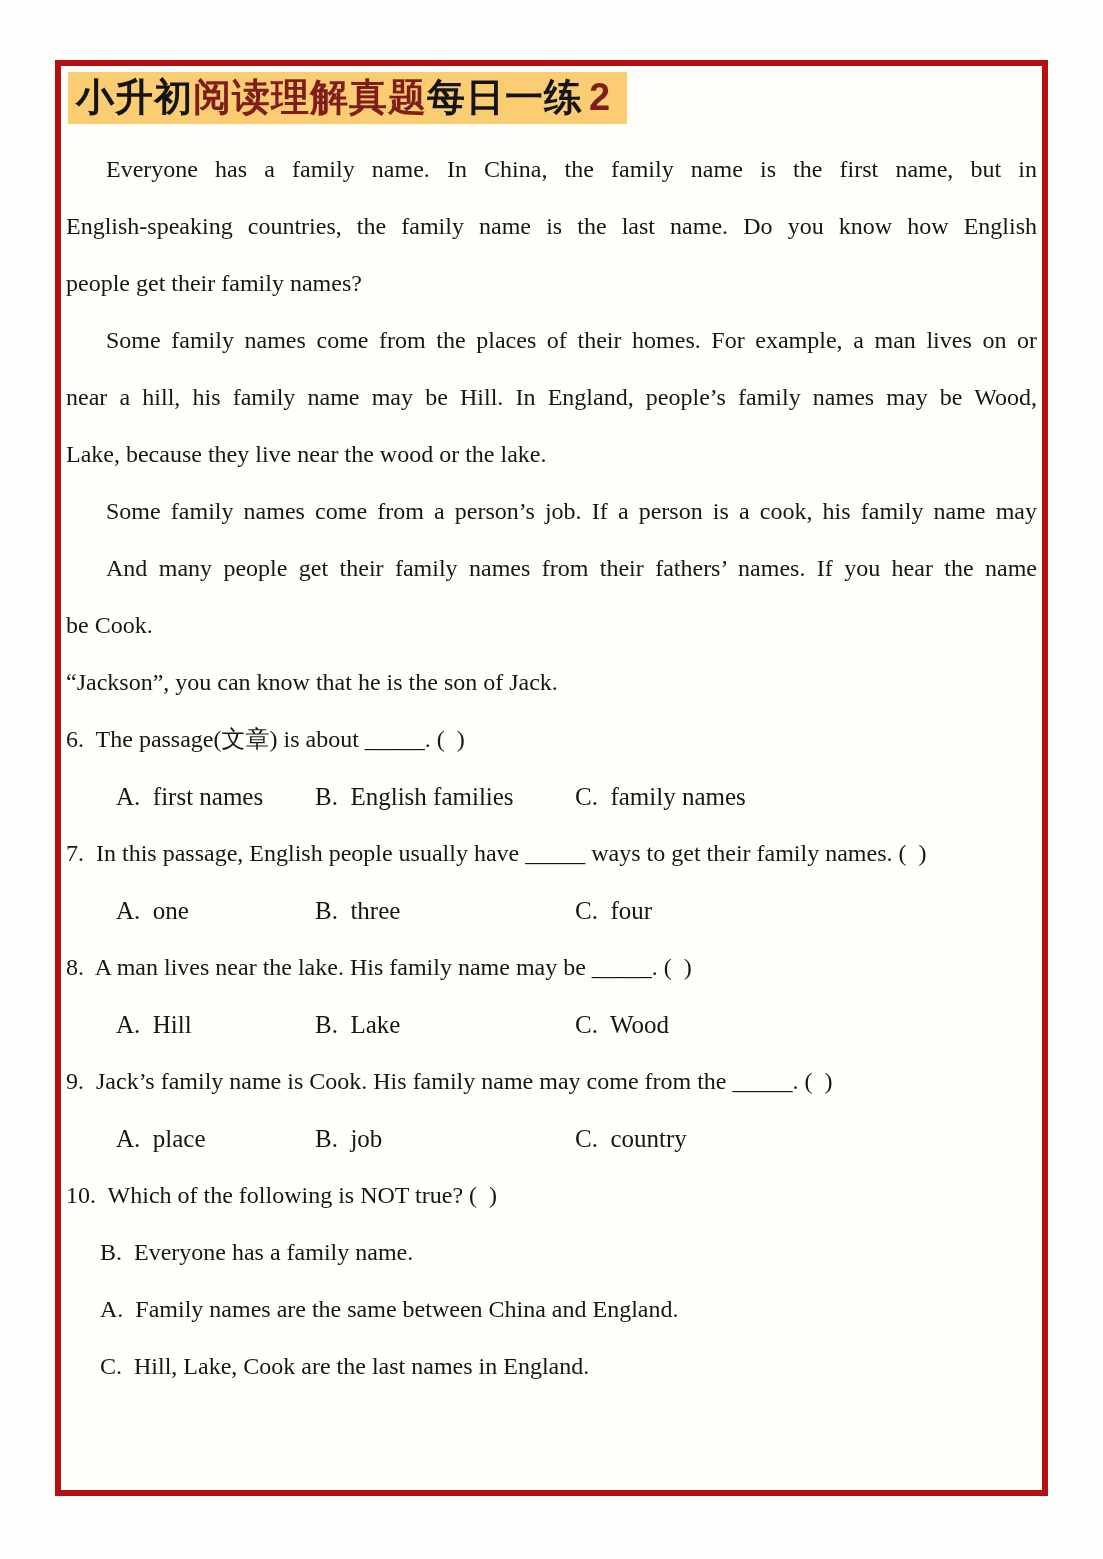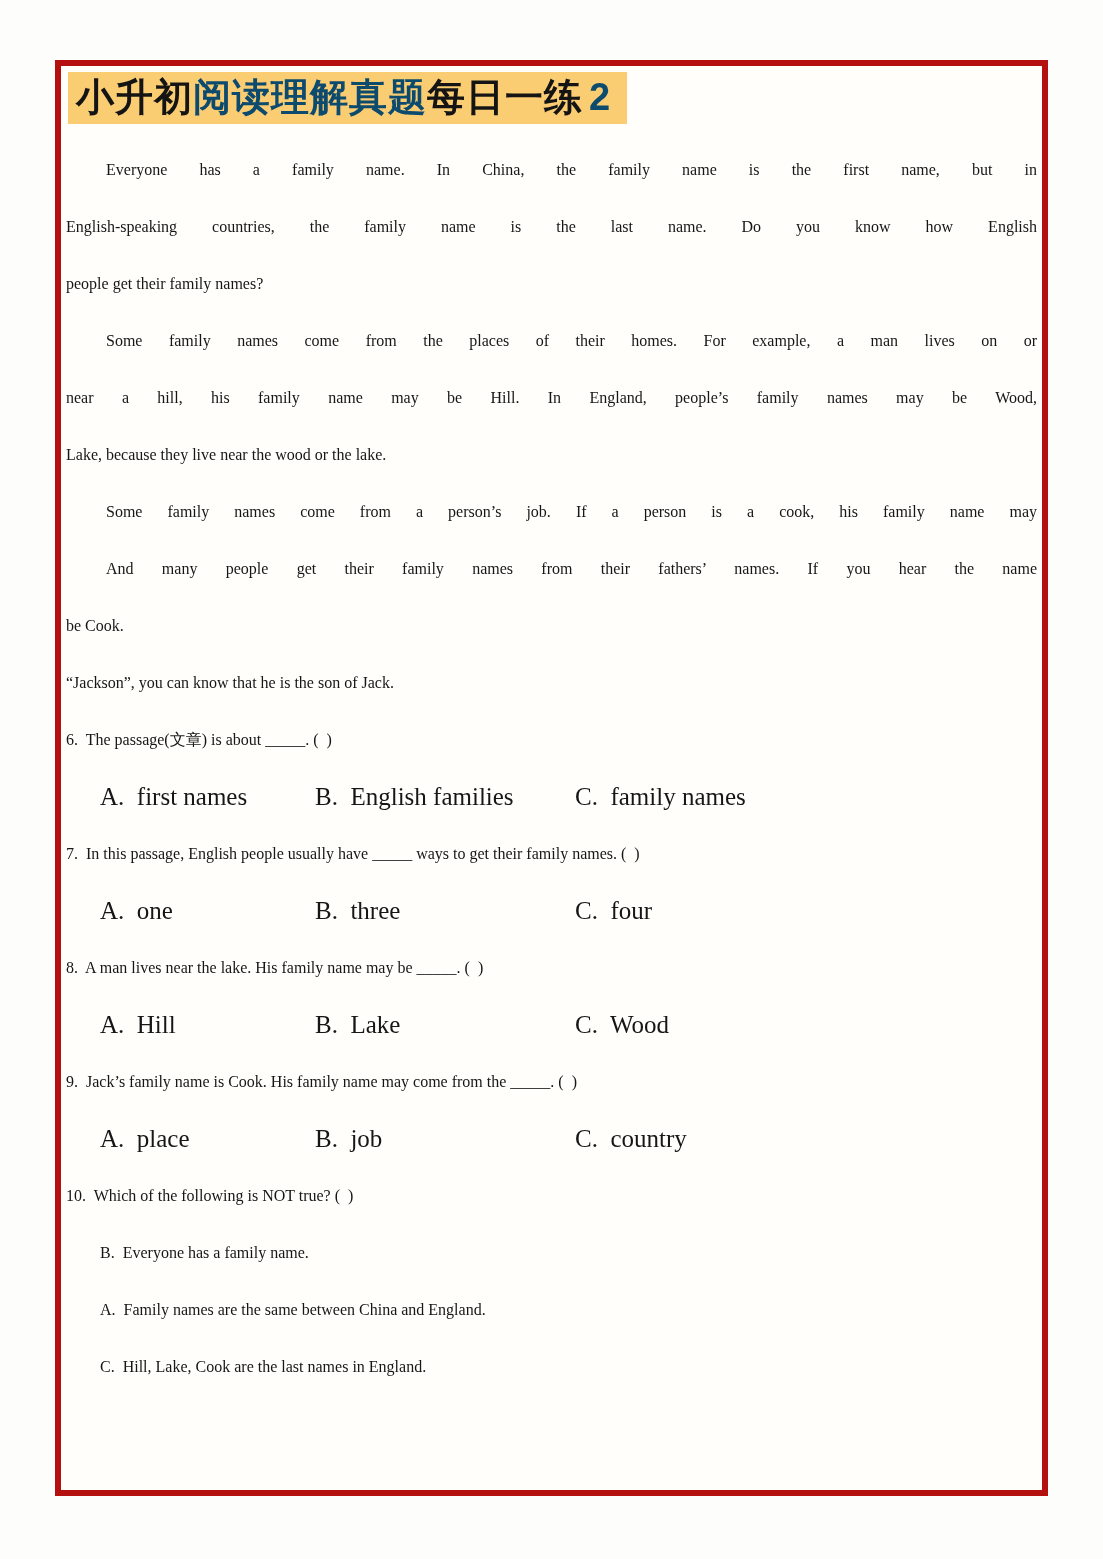--- a/index.html
+++ b/index.html
@@ -28,42 +28,42 @@
     margin: 2px 0 0 2px;
     background: #facd72;
     padding: 3px 16px 5px 8px;
     font-family: "Liberation Sans", "DejaVu Sans", sans-serif;
     font-weight: bold;
     font-size: 38px;
     line-height: 44px;
     letter-spacing: 1px;
     color: #141414;
   }
-  .title-banner .seg-red { color: #0c4a6e; }
+  .title-banner .seg-red { color: #7f1d1d; }
   .title-banner .seg-num { padding-left: 6px; }
   .passage { margin-top: 17px; }
   .tline {
     height: 57px;
     line-height: 57px;
-    font-size: 16px;
+    font-size: 24px;
     white-space: nowrap;
   }
   .j { text-align: justify; text-align-last: justify; white-space: normal; }
   .ind { text-indent: 40px; }
   .stem { white-space: pre; }
   .opt-row { position: relative; height: 57px; }
   .opt {
     position: absolute;
     top: 0;
     height: 57px;
     line-height: 57px;
     font-size: 25px;
     white-space: pre;
   }
-  .opt-a { left: 34px; }
+  .opt-a { left: 50px; }
   .opt-b { left: 249px; }
   .opt-c { left: 509px; }
   .opt-stacked { padding-left: 34px; white-space: pre; }
 </style>
 </head>
 <body>
 
 <div class="page">
   <div class="frame">
 

